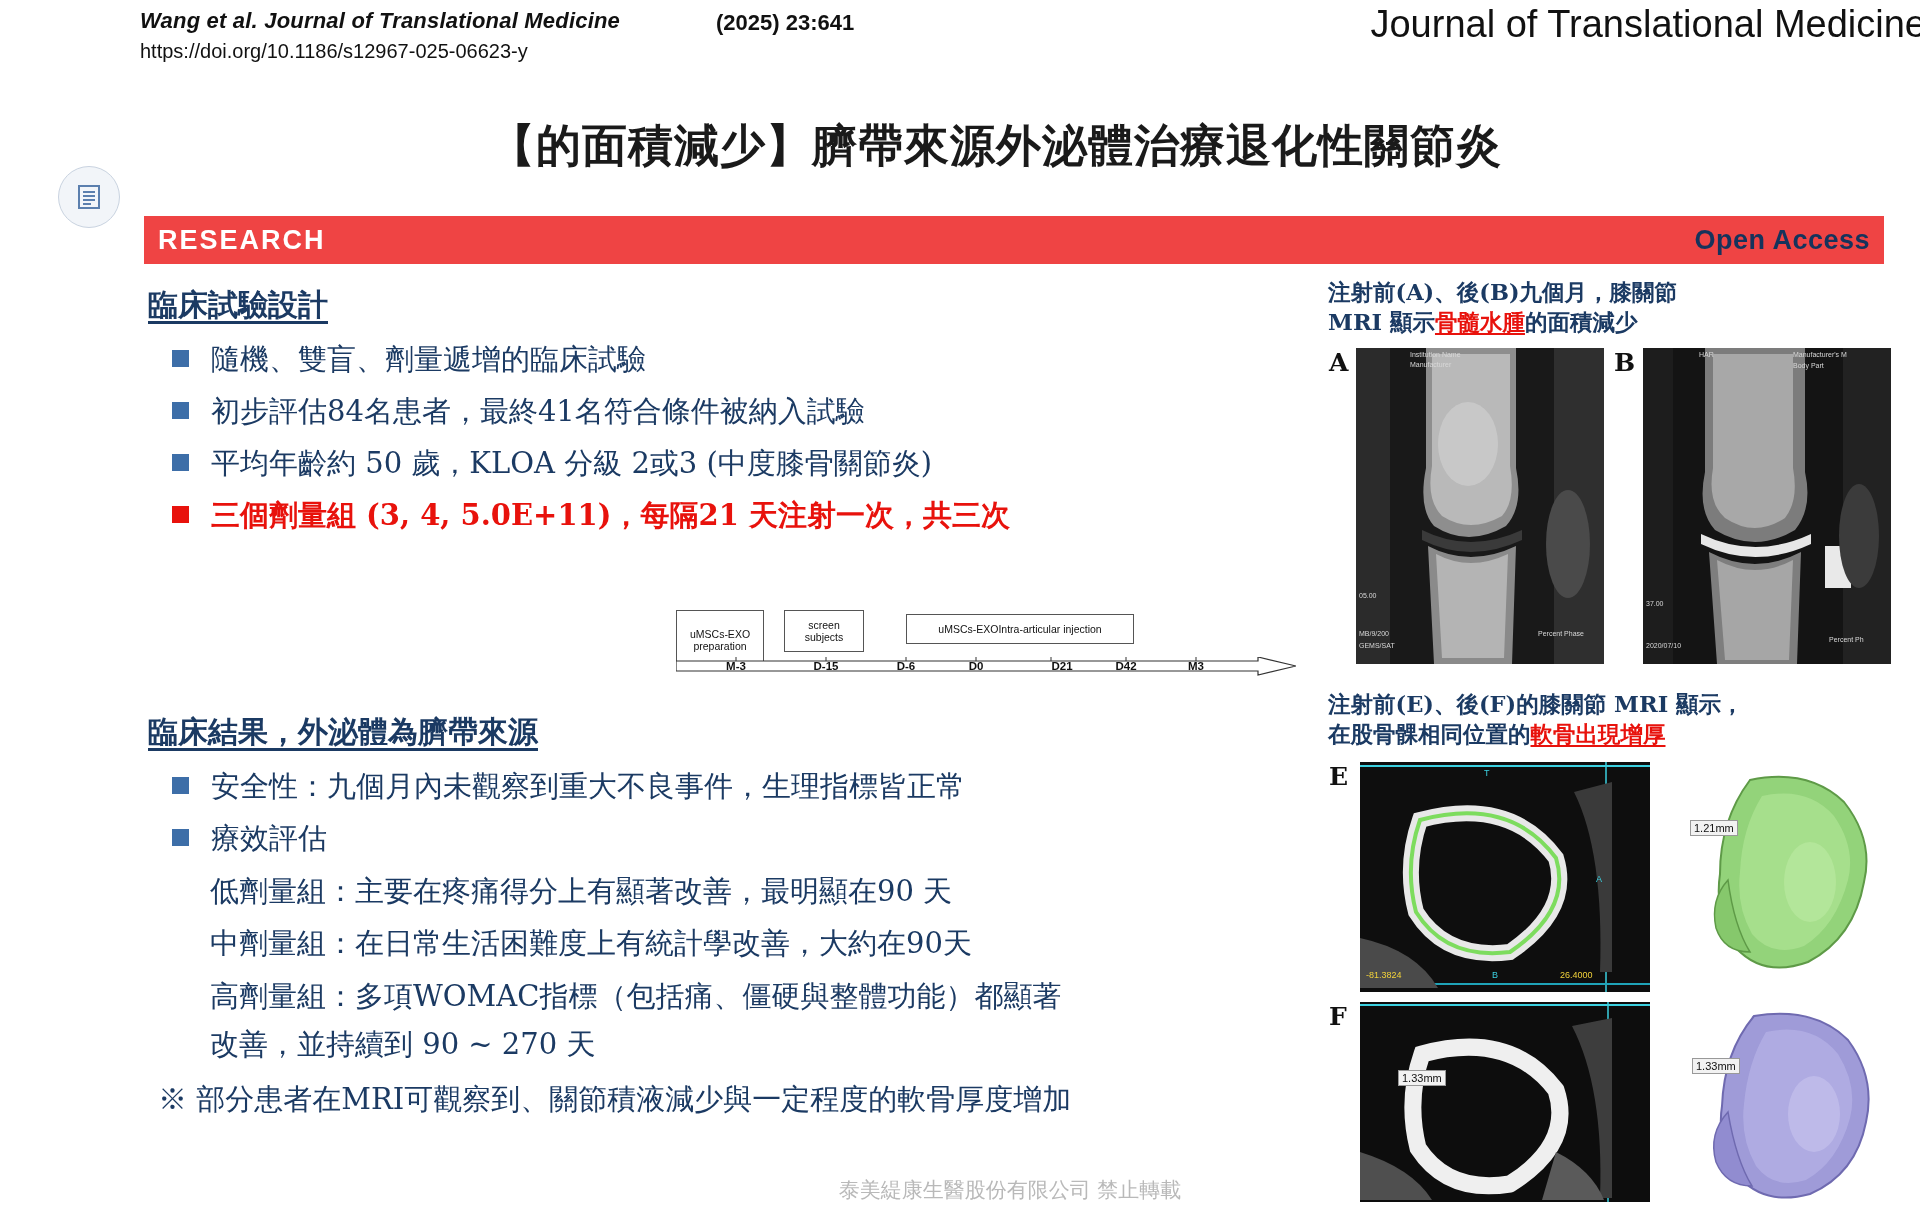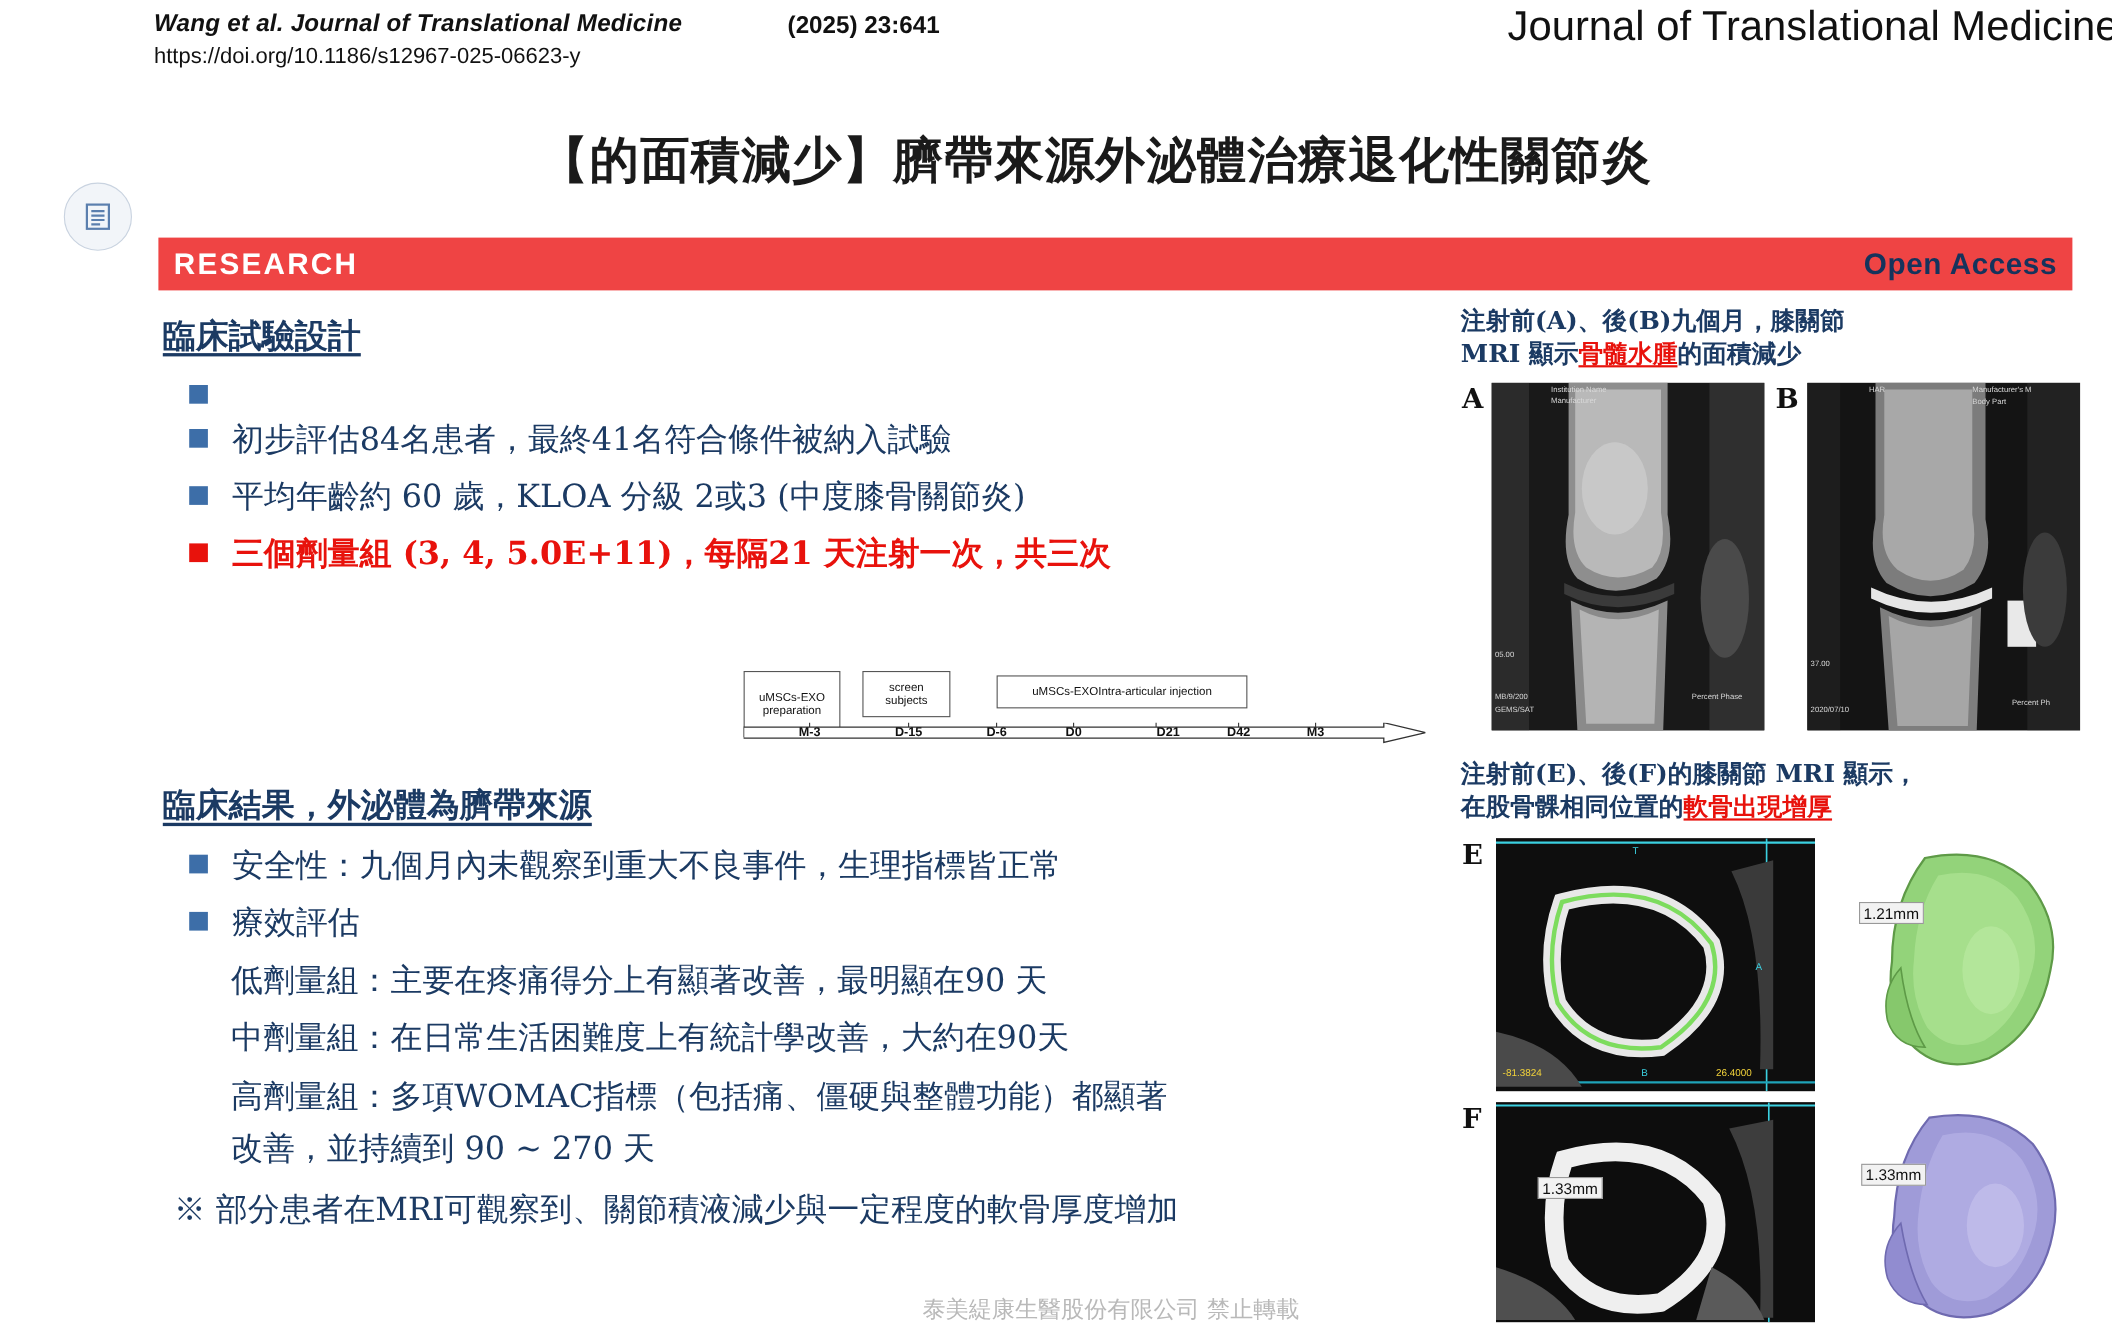--- a/index.html
+++ b/index.html
@@ -155,21 +155,21 @@
     position: absolute; color: #d8d8d8;
     font-family: "Liberation Sans", sans-serif; font-size: 7px;
   }
 
   
   .render { position: absolute; background: #ffffff; overflow: hidden; }
   .mmlabel {
     position: absolute;
     background: #f2f2f2; border: 1px solid #999;
     font-family: "Liberation Sans", sans-serif;
-    font-size: 14px; color: #111; padding: 1px 3px;
+    font-size: 11px; color: #111; padding: 1px 3px;
   }
 
   .footer {
     position: absolute; left: 14px; bottom: 14px; width: 1920px;
     text-align: center;
     font-family: "DejaVu Serif", serif;
     font-size: 21px; color: #b9b9b9;
   }
   .scrollbar-right {
     position: absolute; right: 0; top: 0; width: 6px; height: 1218px;
@@ -204,28 +204,29 @@
     <span class="rb-left">RESEARCH</span>
     <span class="rb-right">Open Access</span>
   </div>
 
   <div class="left-col">
 
     <div class="section-head">臨床試驗設計</div>
 
     <div class="bullet-row">
       <span class="sq"></span>
+      <span class="btxt">隨機、雙盲、劑量遞增的臨床試驗</span>
     </div>
     <div class="bullet-row">
       <span class="sq"></span>
       <span class="btxt">初步評估84名患者，最終41名符合條件被納入試驗</span>
     </div>
     <div class="bullet-row">
       <span class="sq"></span>
-      <span class="btxt">平均年齡約 60 歲，KLOA 分級 2或3 (中度膝骨關節炎)</span>
+      <span class="btxt">平均年齡約 50 歲，KLOA 分級 2或3 (中度膝骨關節炎)</span>
     </div>
     <div class="bullet-row">
       <span class="sq red"></span>
       <span class="btxt red">三個劑量組 (3, 4, 5.0E+11)，每隔21 天注射一次，共三次</span>
     </div>
   </div>
 
   <div class="timeline">
     <div class="tl-box" style="left:0px; top:0px; width:88px; height:60px;">uMSCs-EXO preparation</div>
     <div class="tl-box" style="left:108px; top:0px; width:80px; height:42px;">screen subjects</div>

